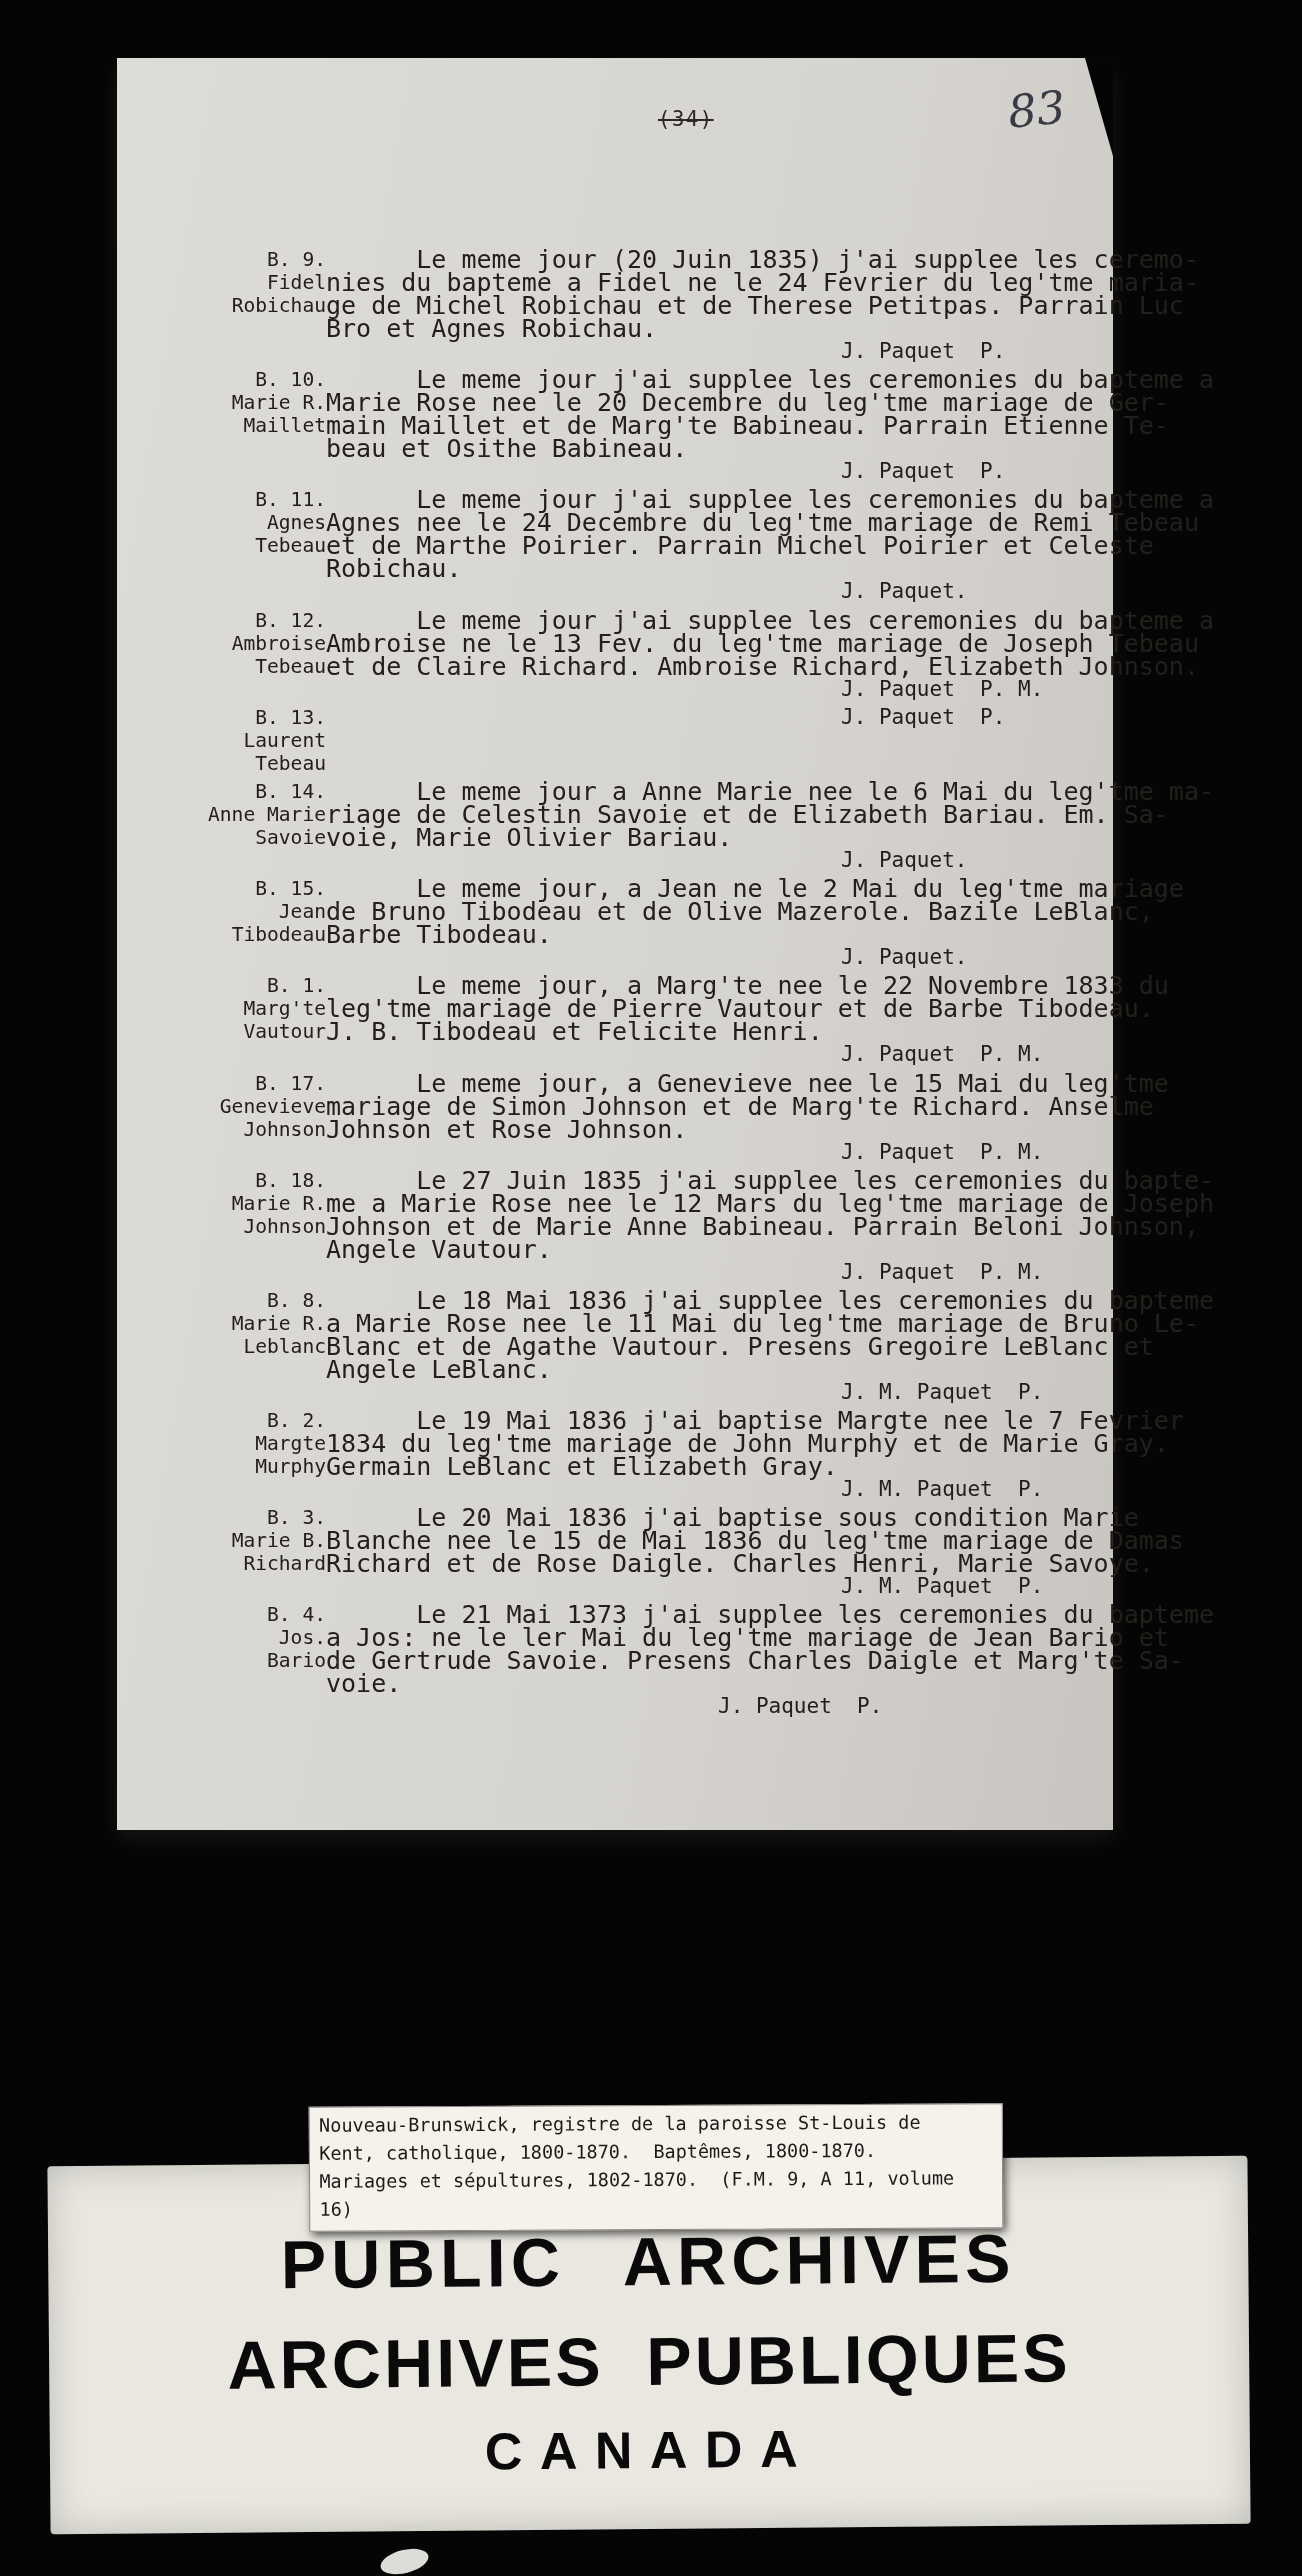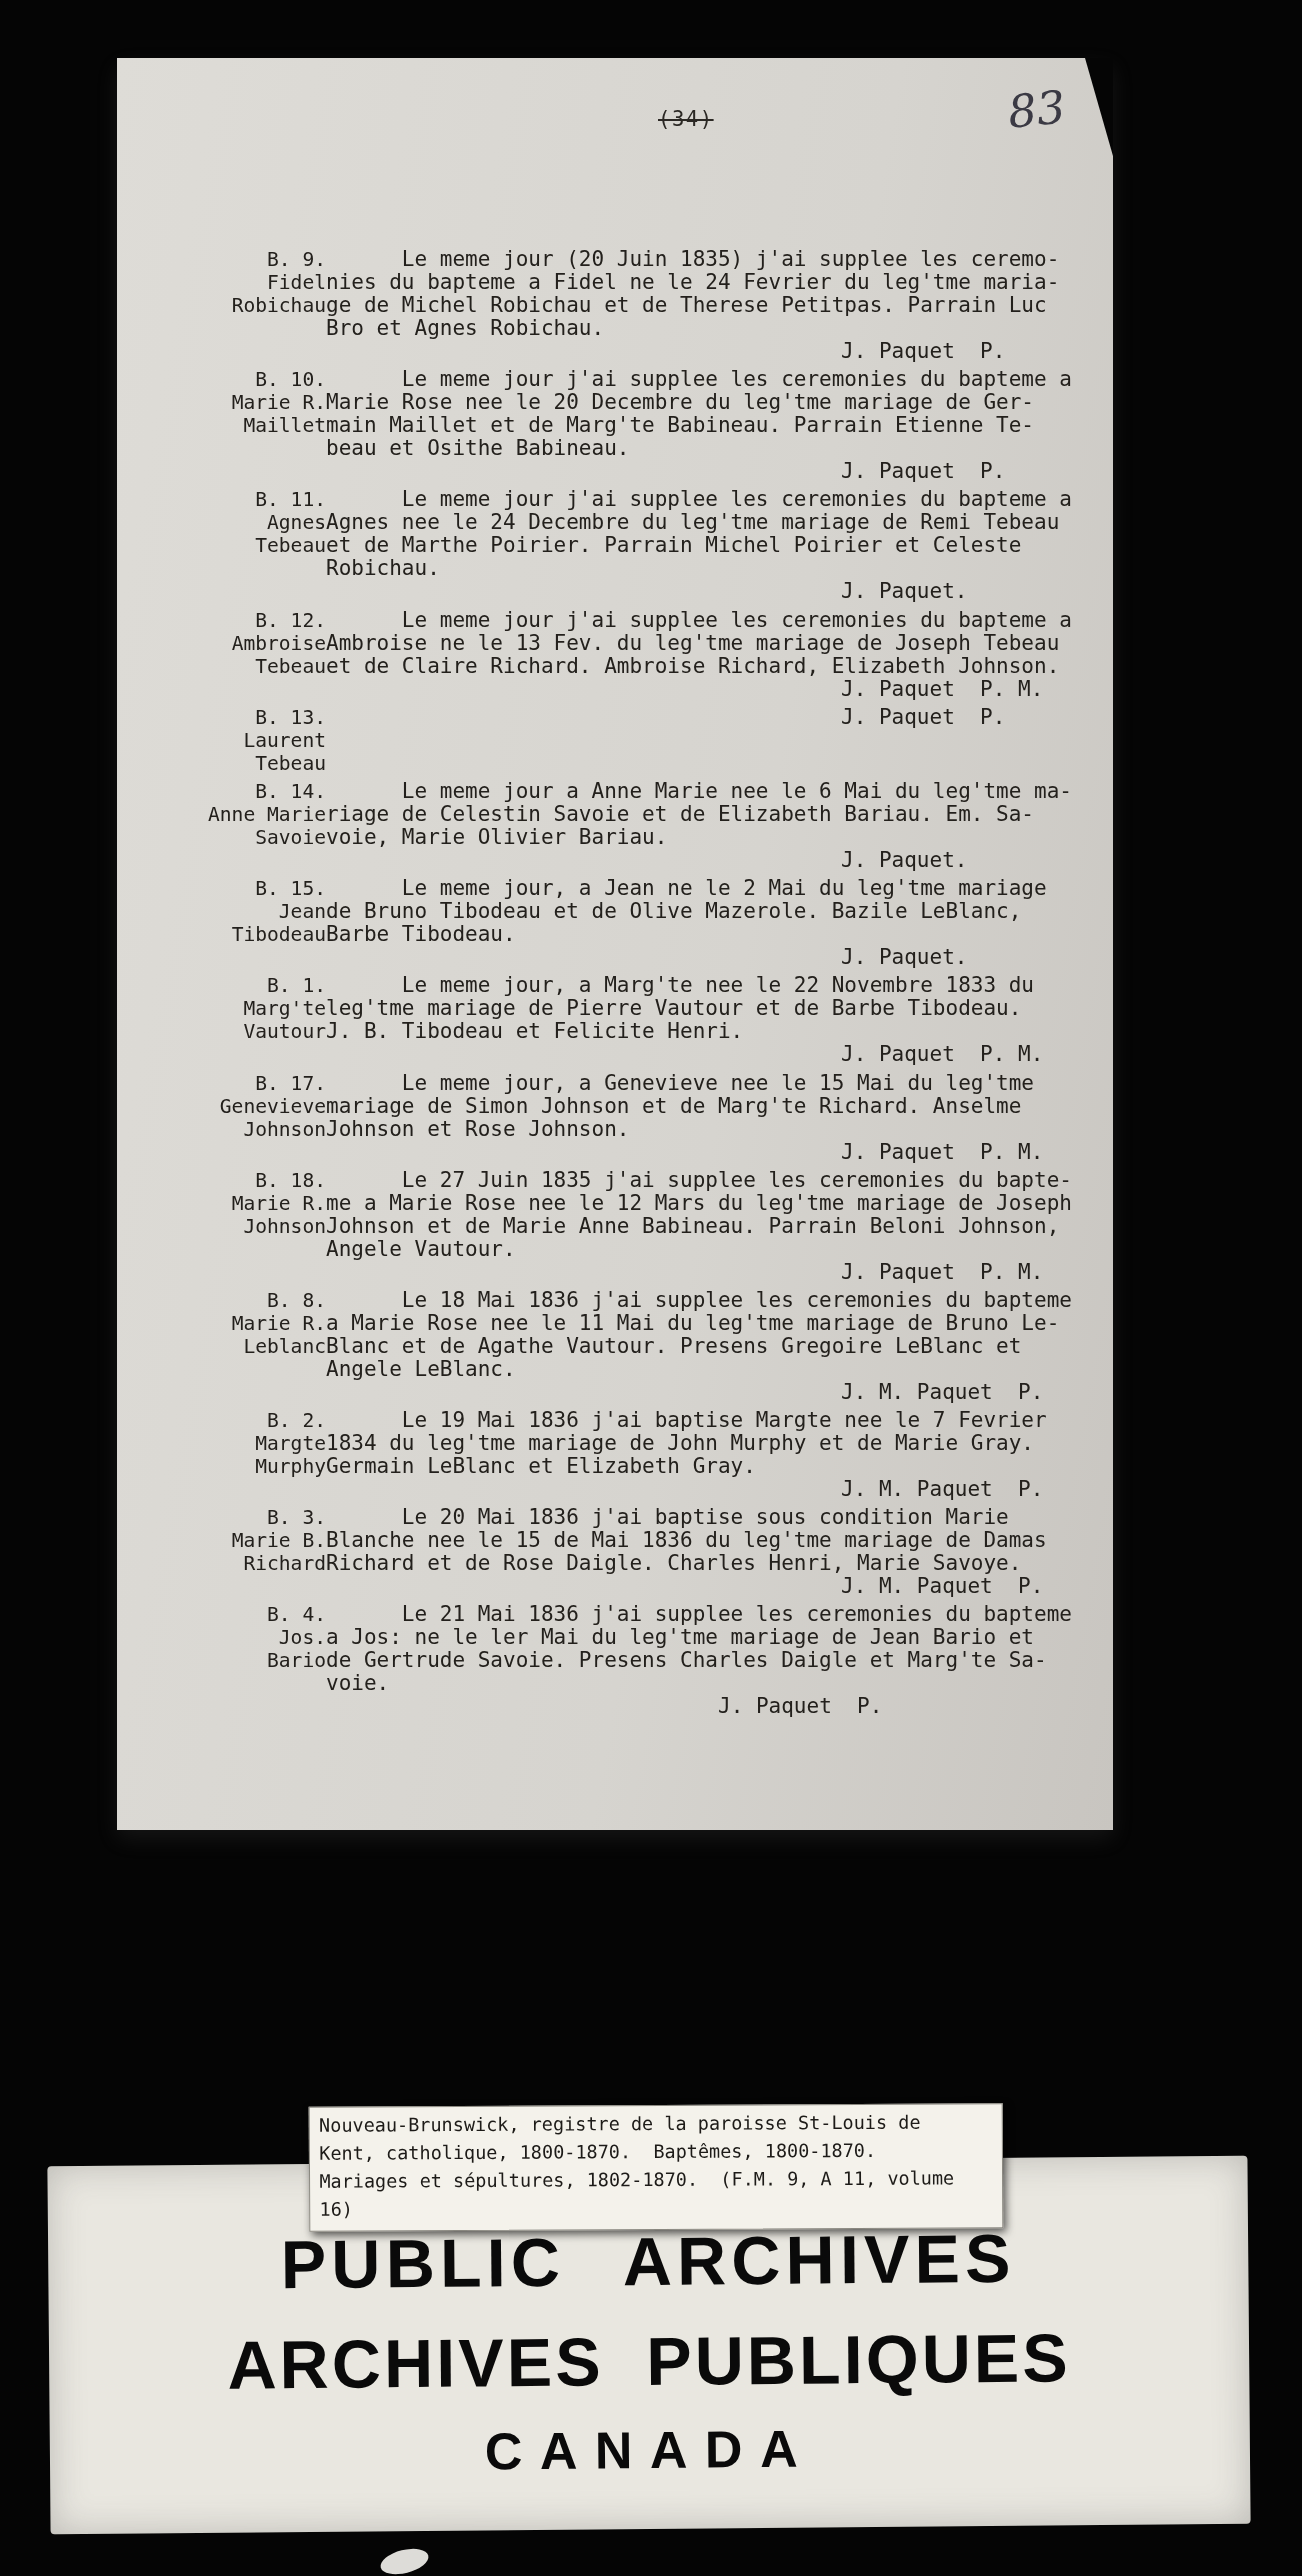--- a/index.html
+++ b/index.html
@@ -48,21 +48,21 @@
   }
   .entry { display: flex; margin-bottom: 5.2px; }
   .entry-label {
     flex: 0 0 128px;
     white-space: pre;
     font-size: 19.6px; line-height: 23px; text-align: right;
   }
   .entry-main { flex: 1; }
   .entry-body {
     white-space: pre;
-    font-size: 21px; line-height: 23px;
+    font-size: 25px; line-height: 23px;
   }
   .entry-sig {
     white-space: pre;
     font-size: 21px; line-height: 23px;
     padding-left: 515px;
   }
   .entry:nth-child(14) .entry-sig { padding-left: 392px; }
 
   
   .footer-card {
@@ -274,21 +274,21 @@
 Richard et de Rose Daigle. Charles Henri, Marie Savoye.</div>
         <div class="entry-sig">J. M. Paquet  P.</div>
       </div>
     </div>
 
     <div class="entry">
       <div class="entry-label">B. 4.
 Jos.
 Bario</div>
       <div class="entry-main">
-        <div class="entry-body">      Le 21 Mai 1836 j'ai supplee les ceremonies du bapteme
+        <div class="entry-body">      Le 21 Mai 1373 j'ai supplee les ceremonies du bapteme
 a Jos: ne le ler Mai du leg'tme mariage de Jean Bario et
 de Gertrude Savoie. Presens Charles Daigle et Marg'te Sa-
 voie.</div>
         <div class="entry-sig">J. Paquet  P.</div>
       </div>
     </div>
 
   </div>
 </div>
 

